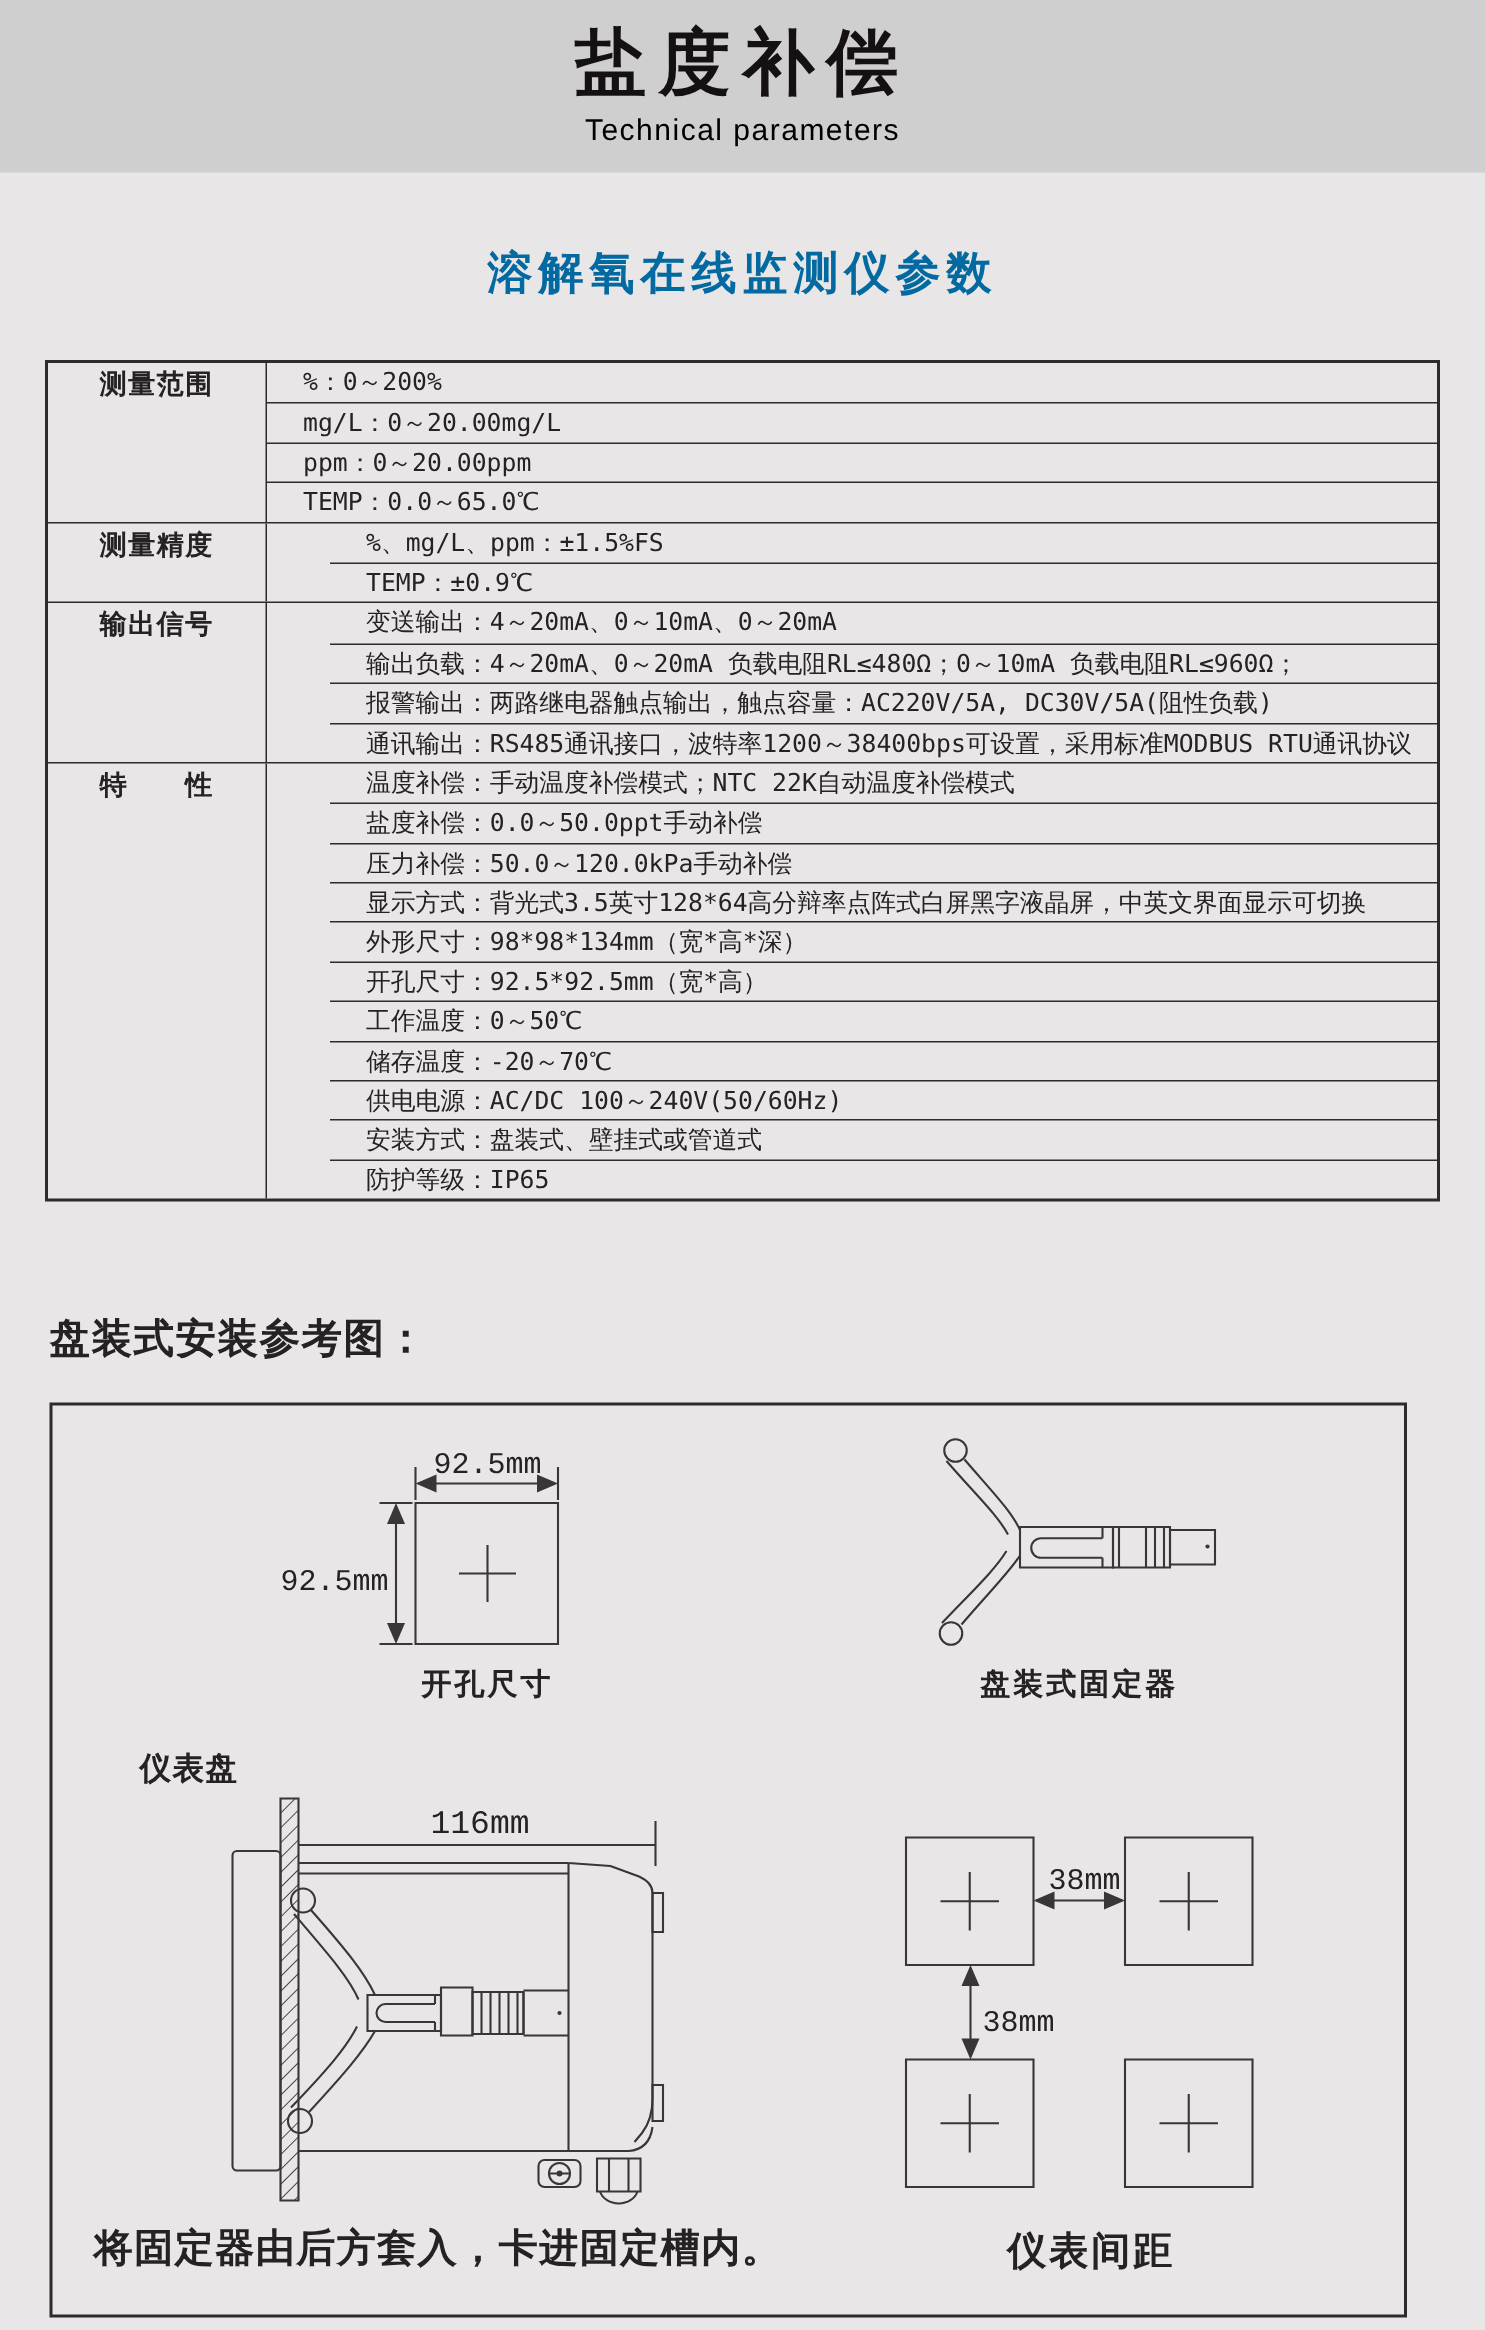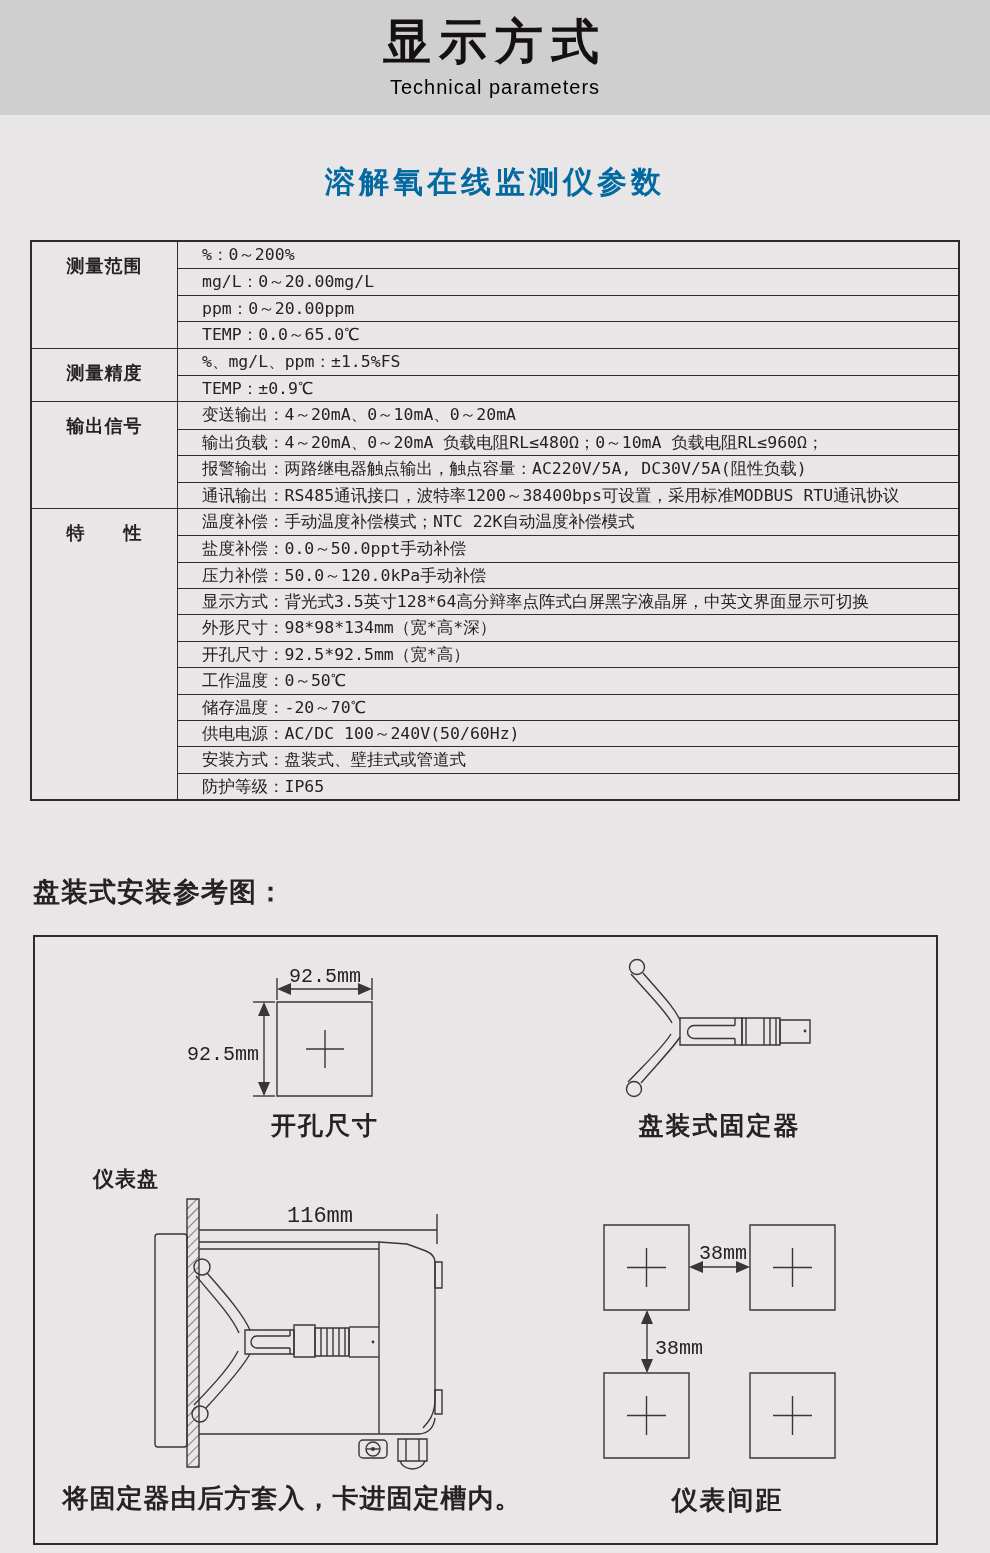--- a/index.html
+++ b/index.html
@@ -13,50 +13,50 @@
   .band{position:absolute;left:0;top:0;width:990px;height:115px;background:var(--band);text-align:center;}
   .band h1{margin:0;padding-top:10px;font-size:48px;font-weight:700;letter-spacing:8px;color:#151112;}
   .band .sub{margin-top:2px;font-size:20px;letter-spacing:1px;color:#000000;}
 
   .params-heading{position:absolute;left:0;top:162px;width:100%;text-align:center;
         font-size:30px;font-weight:700;letter-spacing:4px;color:#0369a1;}
 
   
   .spec-table{position:absolute;left:30px;top:240px;width:930px;border:2px solid var(--line);box-sizing:border-box;}
   .group{display:flex;}
-  .group + .group{border-top:1.5px solid var(--line);}
+  .group + .group{border-top:1.5px solid var(--line);gap:42px;}
   .glabel{width:145px;flex:0 0 145px;border-right:1.5px solid var(--line);
-        text-align:center;padding-top:12px;font-size:18px;font-weight:600;letter-spacing:1px;}
+        text-align:center;padding-top:2px;font-size:18px;font-weight:600;letter-spacing:1px;}
   .rows{flex:1;display:flex;flex-direction:column;min-width:0;}
   .row{height:26.4px;line-height:26.4px;box-sizing:border-box;padding-left:24px;
         font-size:16.5px;white-space:nowrap;overflow:hidden;
         font-family:"DejaVu Sans Mono","Liberation Sans",sans-serif;}
   .row + .row{border-top:1px solid var(--line);}
 
   .mount-heading{position:absolute;left:33px;top:874px;font-size:27px;font-weight:700;letter-spacing:1px;}
 
   
   .diagram{position:absolute;left:33px;top:935px;width:905px;height:610px;
         border:2px solid var(--line);box-sizing:border-box;}
   .fig{position:absolute;}
   .fig *{vector-effect:non-scaling-stroke;}
   .draw{stroke:var(--draw);stroke-width:1.4;fill:none;}
   .fill{fill:var(--draw);stroke:none;}
   .dim-text{font-family:"Liberation Mono","DejaVu Sans Mono",monospace;font-size:20px;fill:#262122;}
-  .caption{position:absolute;font-size:25px;font-weight:600;letter-spacing:2px;color:#262122;text-align:center;}
+  .caption{position:absolute;font-size:20px;font-weight:600;letter-spacing:2px;color:#262122;text-align:center;}
   .caption.big{font-size:26px;}
   .panel-label{position:absolute;left:58px;top:228px;font-size:21px;font-weight:600;letter-spacing:1px;}
 </style>
 </head>
 <body>
 
 <div class="page">
 
   <header class="band">
-    <h1>显示方式</h1>
+    <h1>盐度补偿</h1>
     <div class="sub">Technical parameters</div>
   </header>
 
   <div class="params-heading">溶解氧在线监测仪参数</div>
 
   <div class="spec-table">
     <div class="group">
       <div class="glabel">测量范围</div>
       <div class="rows">
         <div class="row">%：0～200%</div>

